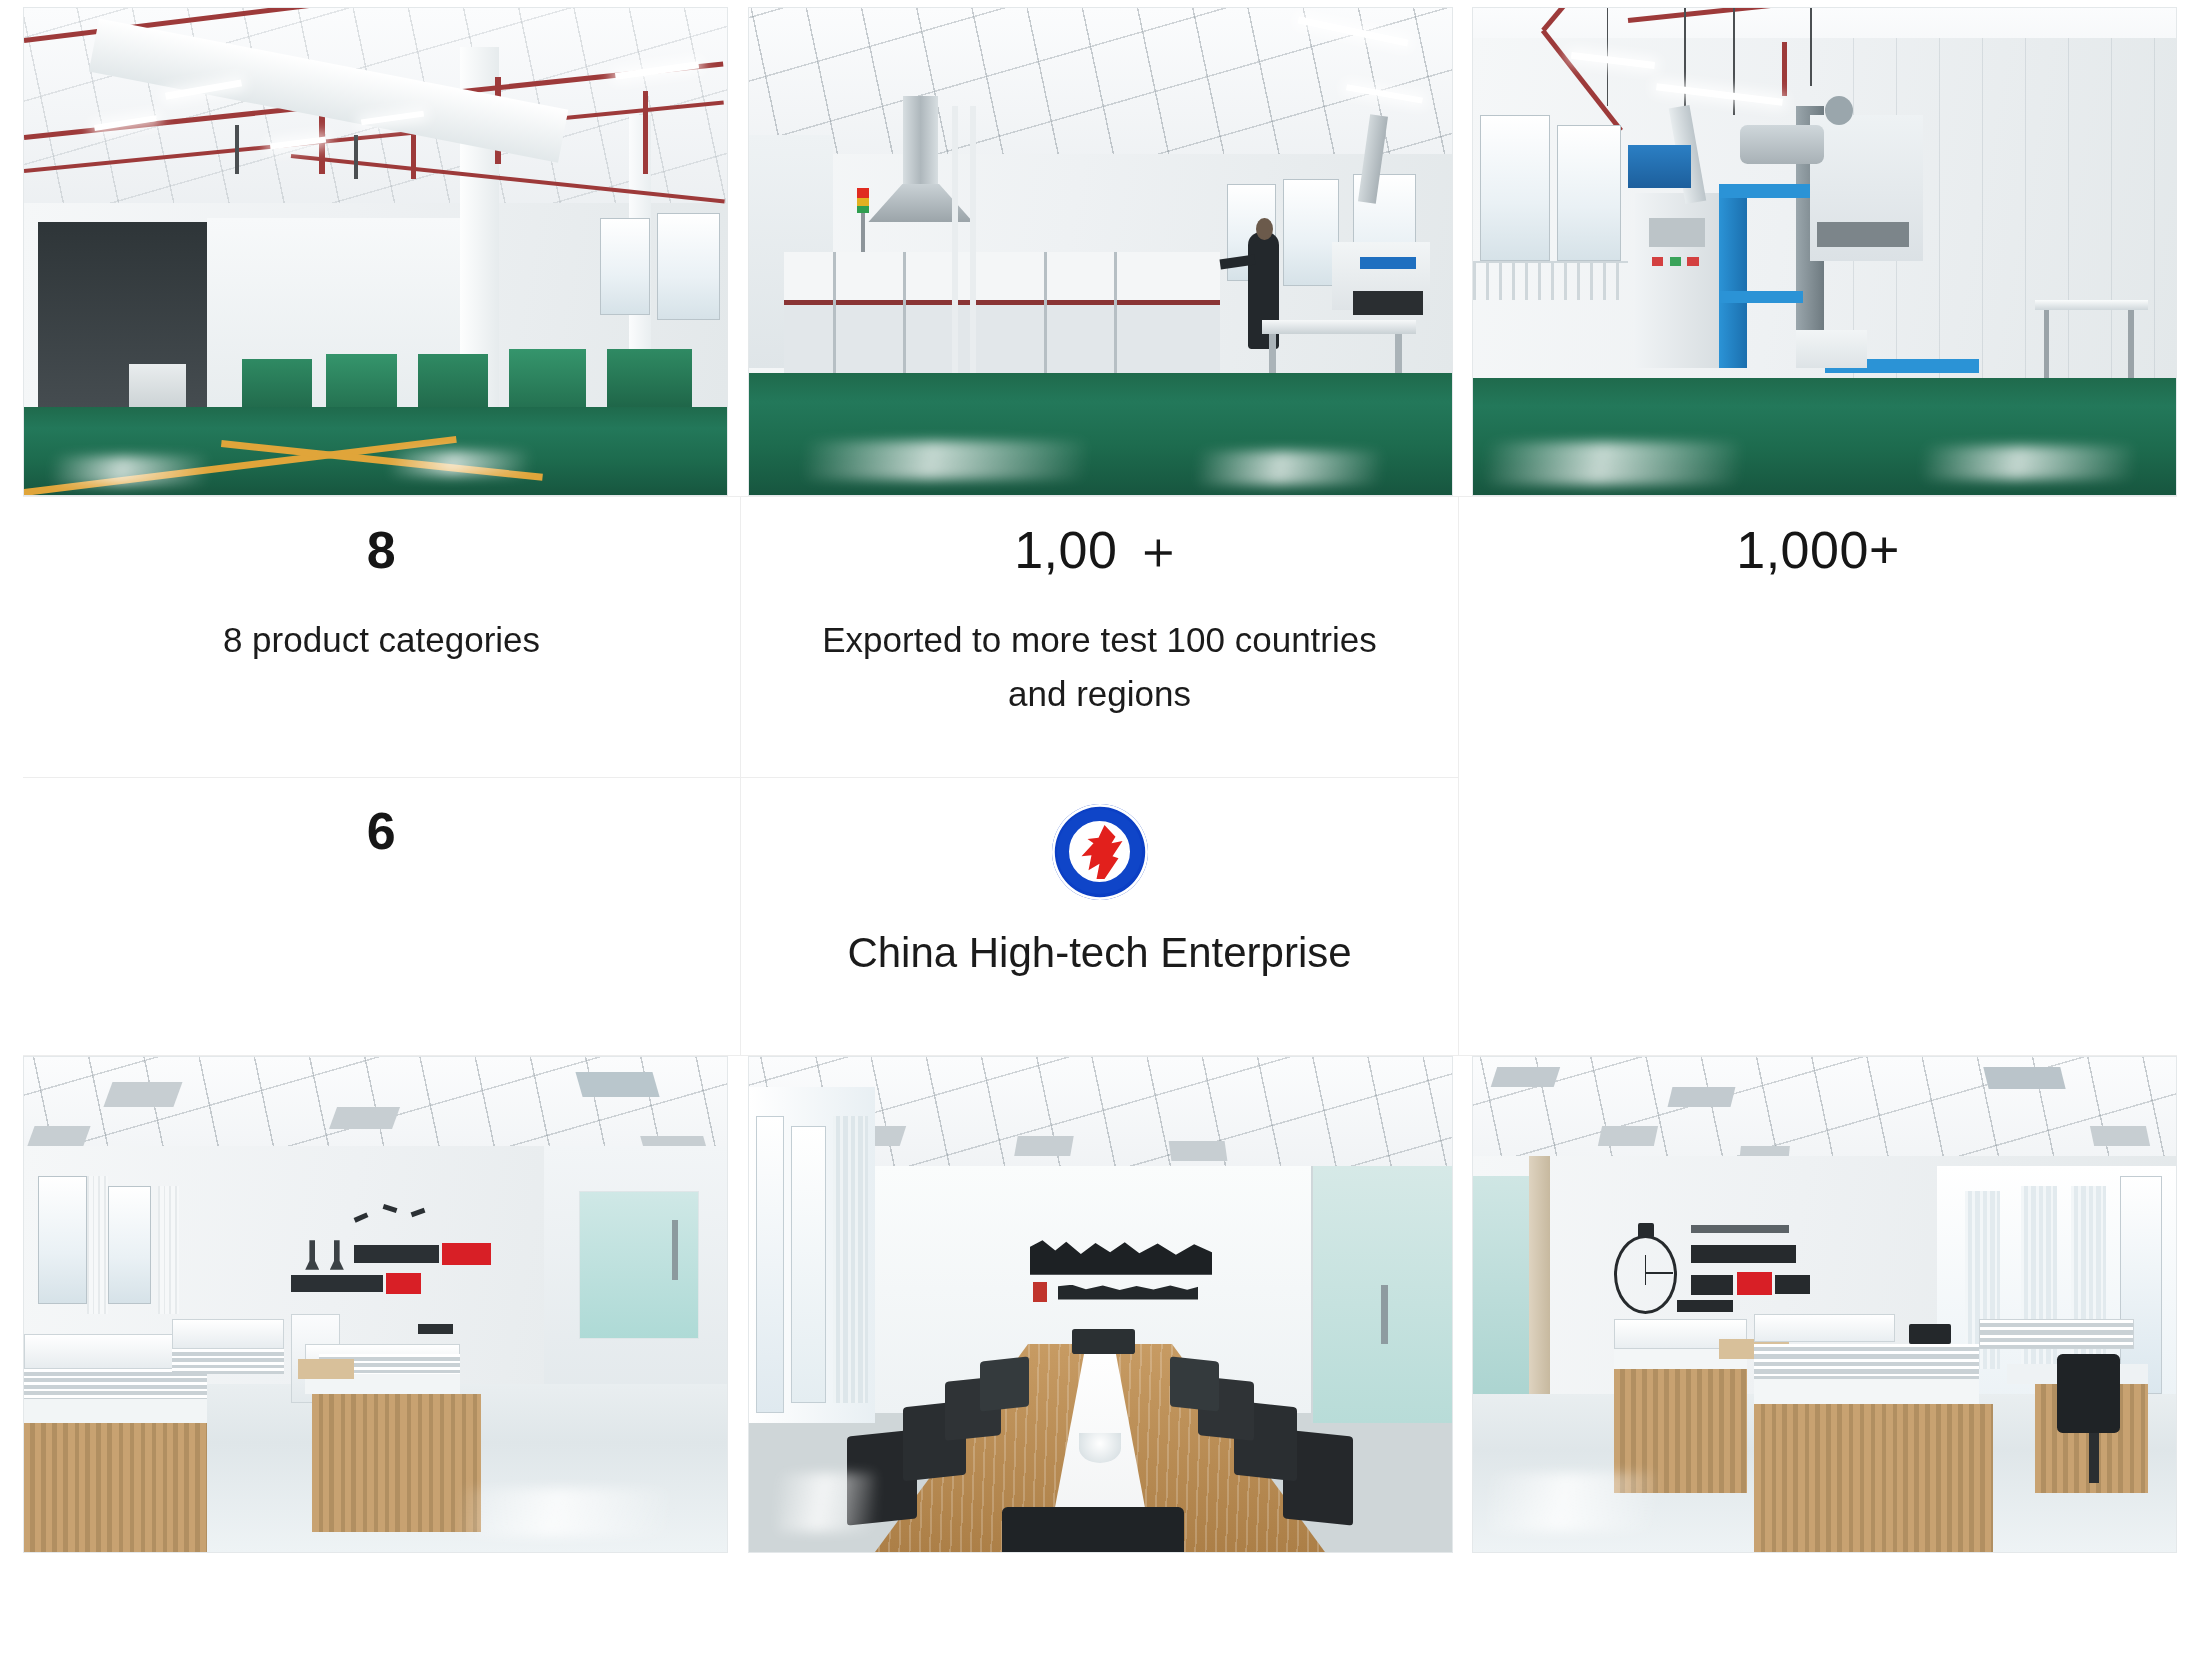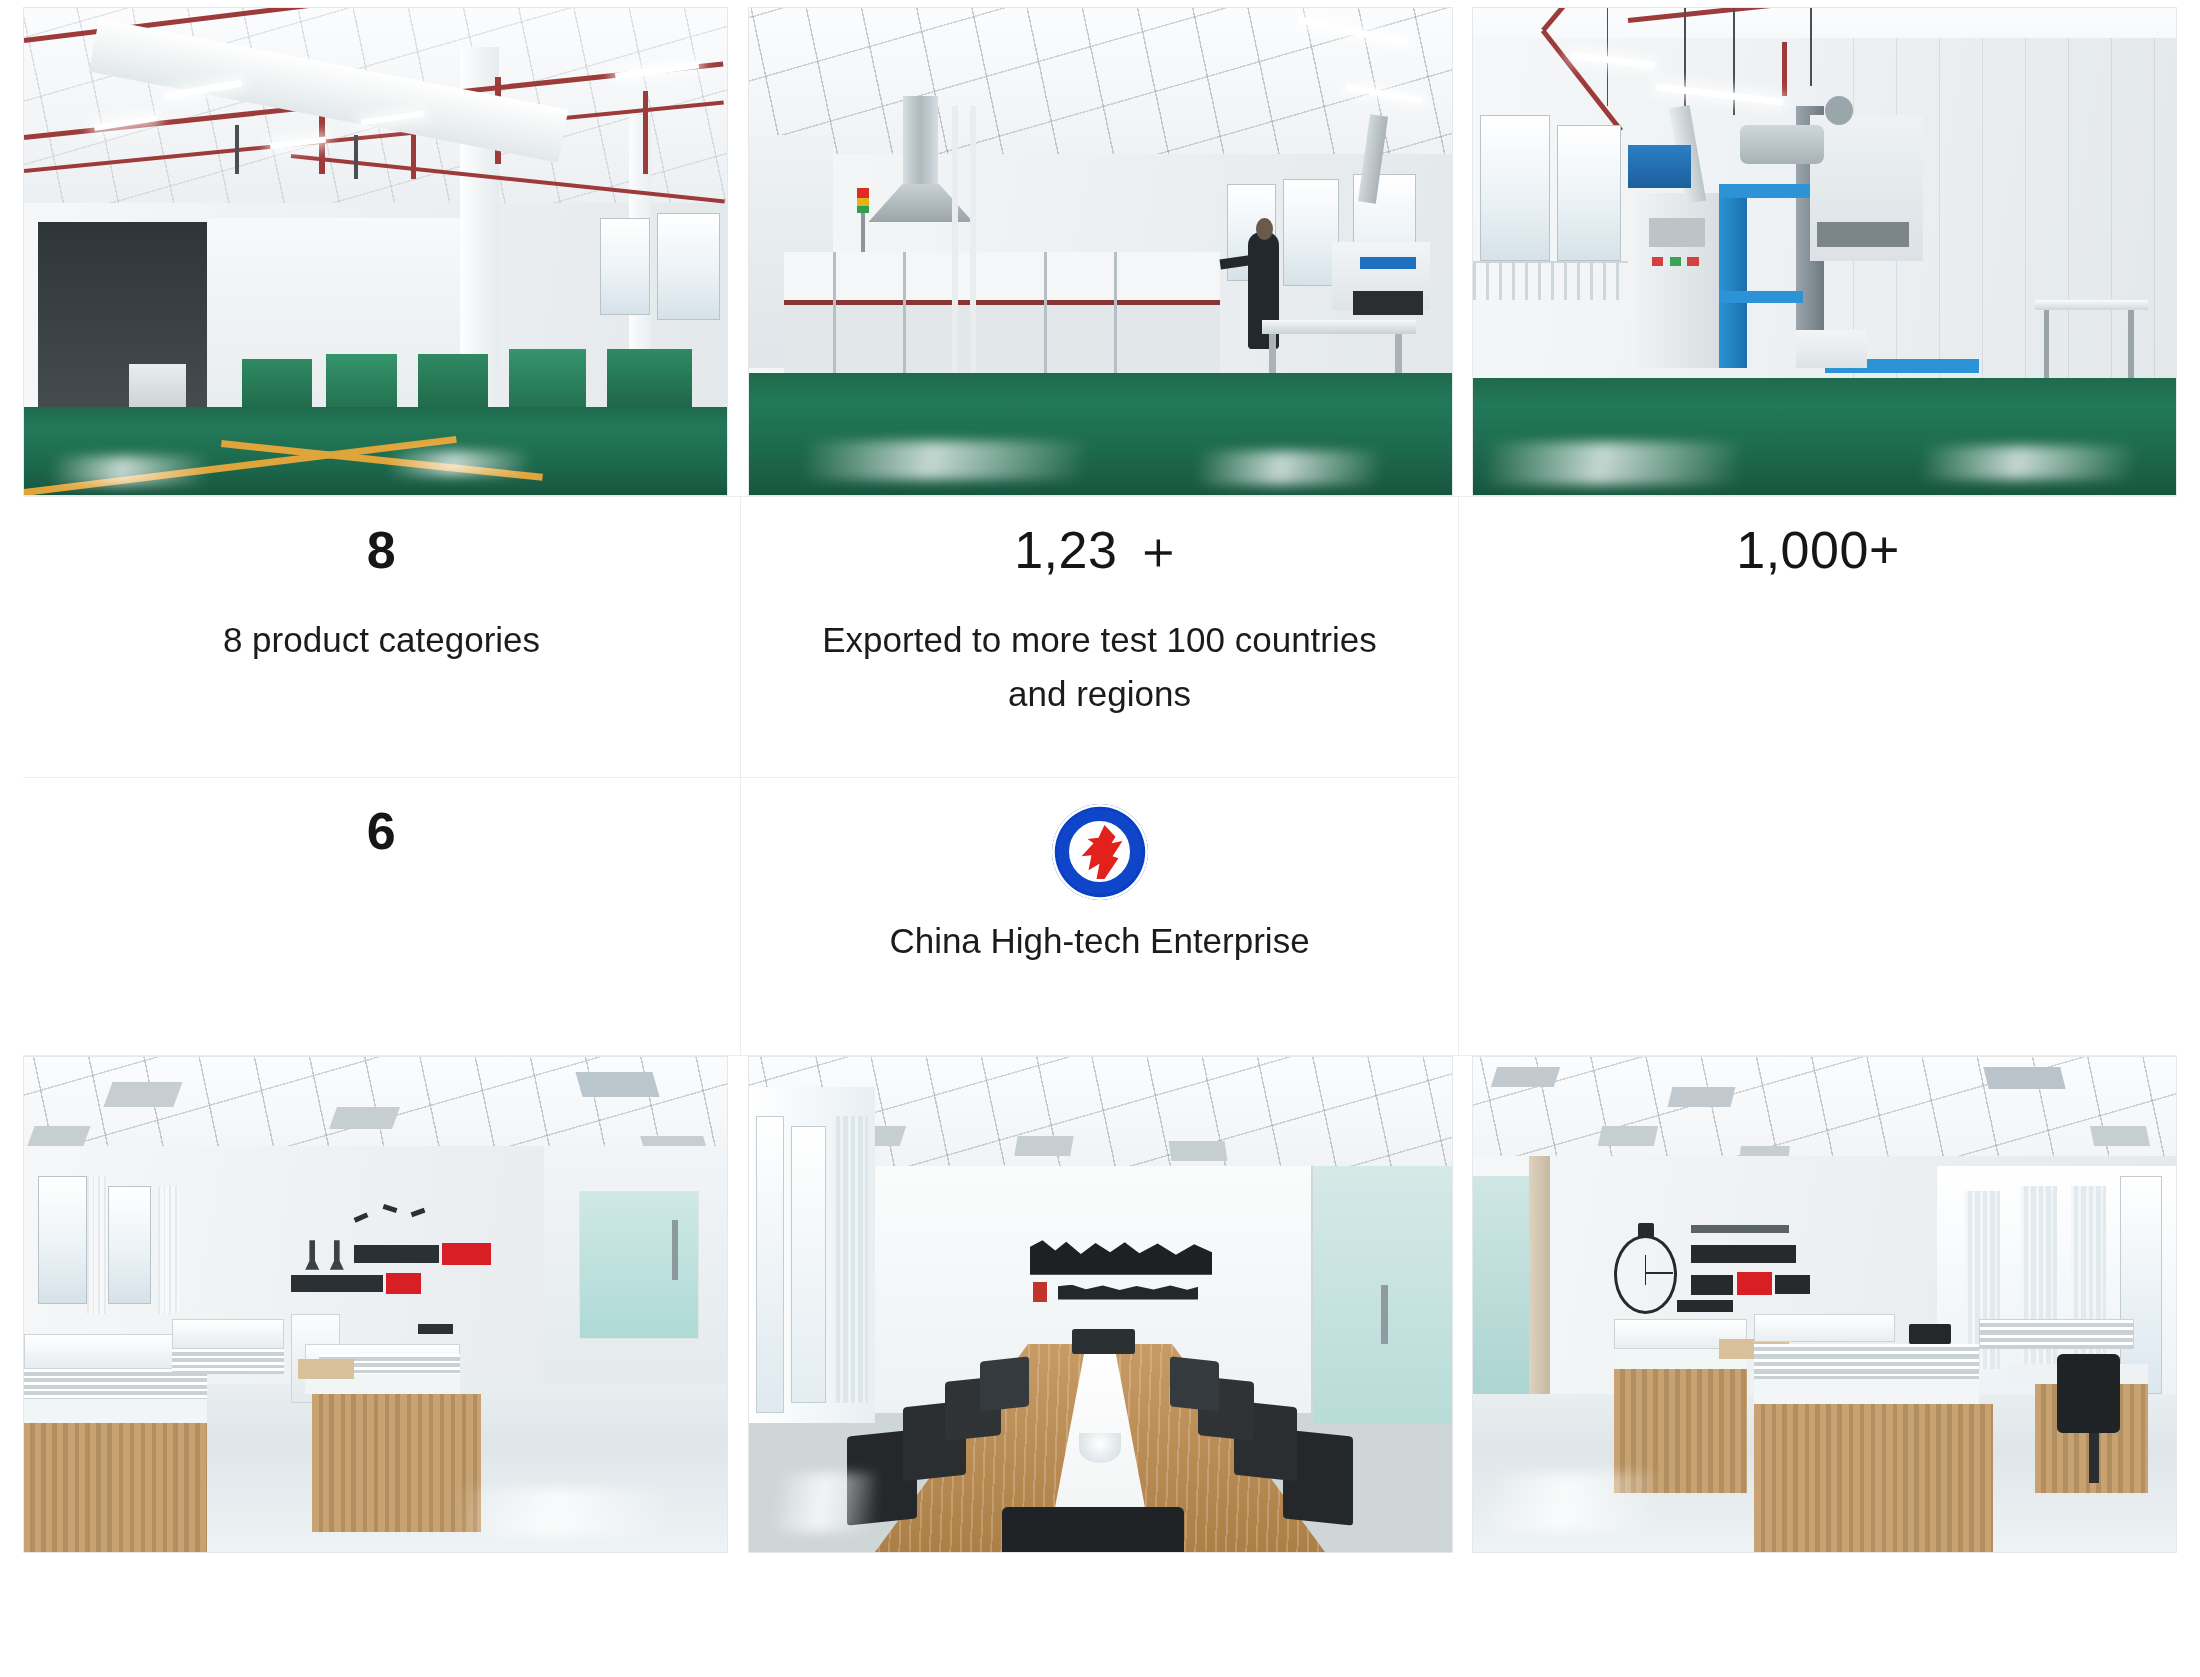--- a/index.html
+++ b/index.html
@@ -133,22 +133,22 @@
     box-sizing: border-box;
   }
   .logo-flame {
     position:absolute; left:50%; top:50%;
     width:50px; height:54px; margin:-27px 0 0 -23px;
     background:#e2201c;
     clip-path: polygon(56% 0%, 78% 22%, 70% 34%, 92% 30%, 72% 58%, 84% 62%, 56% 100%, 40% 100%, 46% 72%, 24% 84%, 30% 56%, 10% 58%, 34% 34%, 22% 26%, 44% 24%);
   }
 
   .logo-caption {
-    margin-top: 16px;
-    font-size: 35px;
+    margin-top: 24px;
+    font-size: 42px;
     color: #1b1b1b;
     text-align: left;
     line-height:1.4;
   }
 </style>
 </head>
 <body>
 
 <div class="page">
 
@@ -310,21 +310,21 @@
   </div>
 
   <div class="stats">
 
     <div class="cell">
       <div class="stat-num" style="font-weight:700">8</div>
       <div class="stat-desc">8 product categories</div>
     </div>
 
     <div class="cell">
-      <div class="stat-num" style="font-weight:400">1,23 ＋</div>
+      <div class="stat-num" style="font-weight:400">1,00 ＋</div>
       <div class="stat-desc" style="max-width:594px">Exported to more test 100 countries and regions</div>
     </div>
 
     <div class="cell">
       <div class="stat-num" style="font-weight:400">1,000+</div>
     </div>
 
 
     <div class="cell row2">
       <div class="stat-num" style="font-weight:700">6</div>

